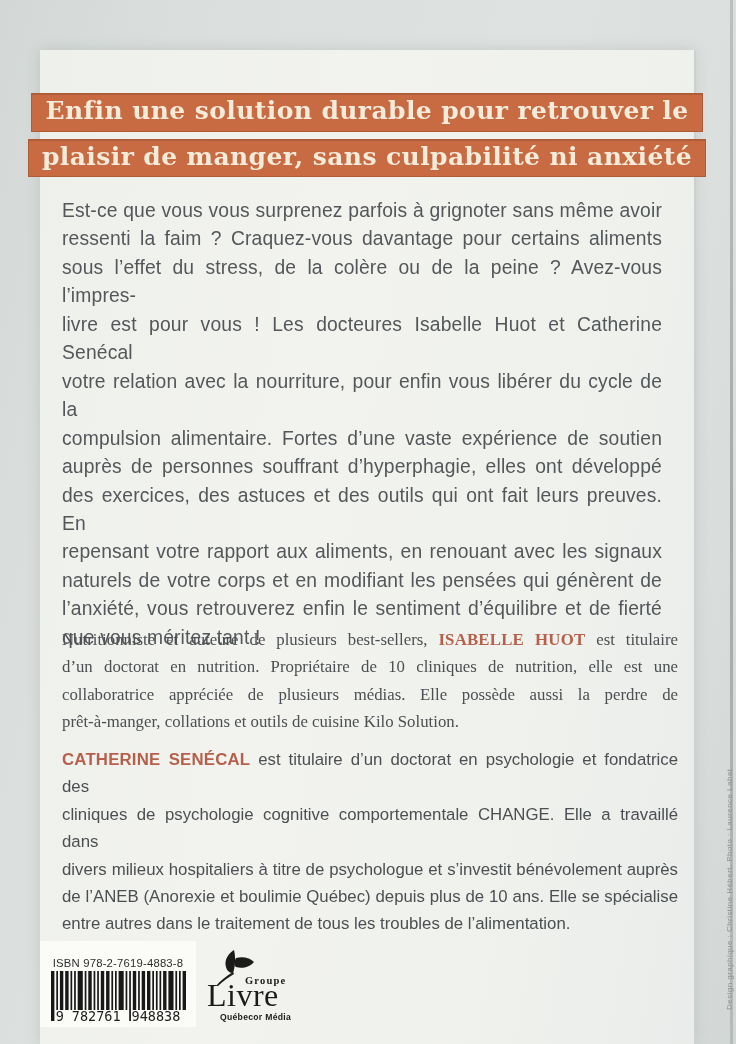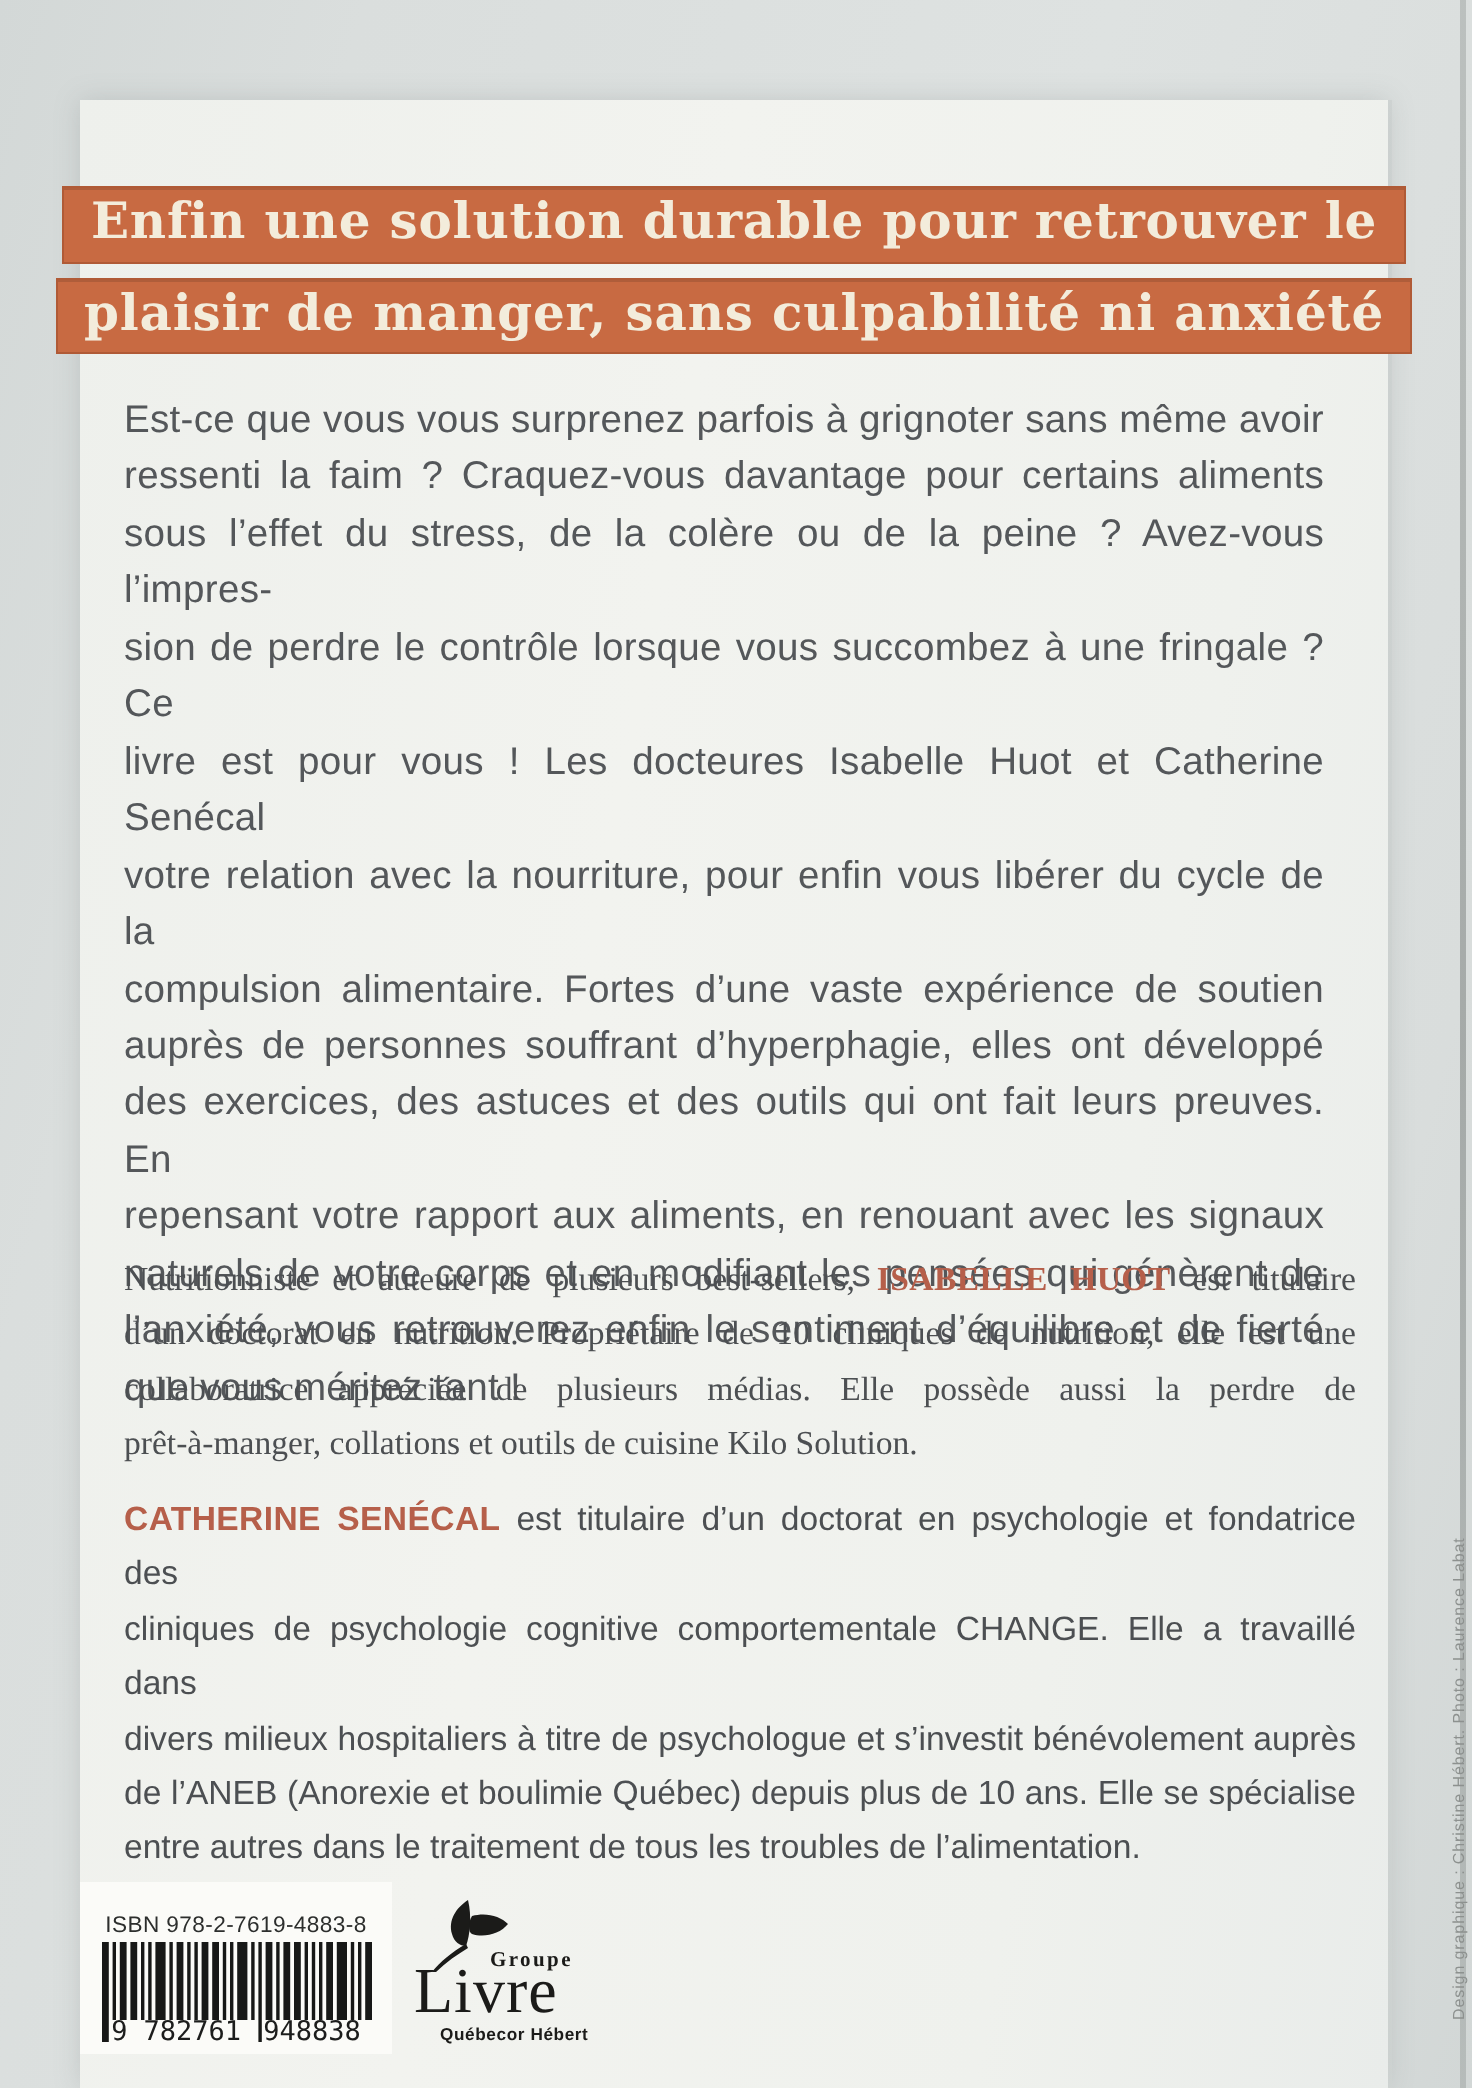--- a/index.html
+++ b/index.html
@@ -75,21 +75,20 @@
 
   <div class="banner" id="banner">
       <div class="banner-bar">Enfin une solution durable pour retrouver le</div>
       <div class="banner-bar">plaisir de manger, sans culpabilité ni anxiété</div>
     </div>
 
   <div class="synopsis" id="synopsis">
       <div class="jline">Est-ce que vous vous surprenez parfois à grignoter sans même avoir</div>
       <div class="jline">ressenti la faim ? Craquez-vous davantage pour certains aliments</div>
       <div class="jline">sous l’effet du stress, de la colère ou de la peine ? Avez-vous l’impres-</div>
-      <div class="jline">sion de perdre le contrôle lorsque vous succombez à une fringale ? Ce</div>
       <div class="jline">livre est pour vous ! Les docteures Isabelle Huot et Catherine Senécal</div>
       <div class="jline">votre relation avec la nourriture, pour enfin vous libérer du cycle de la</div>
       <div class="jline">compulsion alimentaire. Fortes d’une vaste expérience de soutien</div>
       <div class="jline">auprès de personnes souffrant d’hyperphagie, elles ont développé</div>
       <div class="jline">des exercices, des astuces et des outils qui ont fait leurs preuves. En</div>
       <div class="jline">repensant votre rapport aux aliments, en renouant avec les signaux</div>
       <div class="jline">naturels de votre corps et en modifiant les pensées qui génèrent de</div>
       <div class="jline">l’anxiété, vous retrouverez enfin le sentiment d’équilibre et de fierté</div>
       <div class="jline jlast">que vous méritez tant !</div>
     </div>
@@ -156,17 +155,17 @@
   </div>
 
   <div class="logo">
     <svg class="leaf" width="42" height="38" viewBox="0 0 42 38">
       <path d="M20 2 C14 6 10 12 12 19 C13 23 16 25 19 25 C21 20 22 10 20 2 Z" fill="#1b1b19"></path>
       <path d="M22 10 C29 8 36 10 40 14 C36 19 28 21 22 19 C20 18 20 13 22 10 Z" fill="#1b1b19"></path>
       <path d="M19 24 C12 28 6 33 2 38 L4 38 C9 33 15 29 20 26 Z" fill="#1b1b19"></path>
     </svg>
     <div class="logo-groupe">Groupe</div>
     <div class="logo-livre">Livre</div>
-    <div class="logo-sub">Québecor Hébert</div>
+    <div class="logo-sub">Québecor Média</div>
   </div>
 
   <div class="credits">Design graphique : Christine Hébert. Photo : Laurence Labat</div>
 </div>
 
 </body></html>

